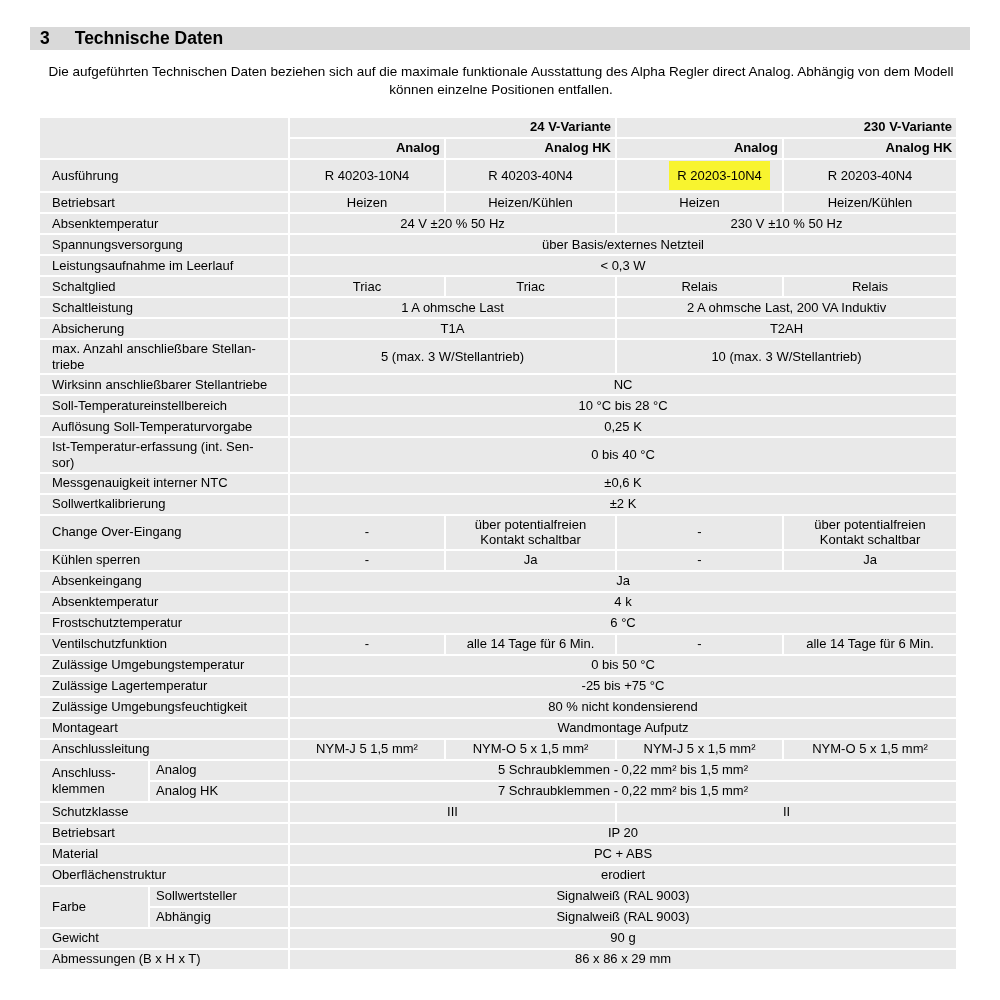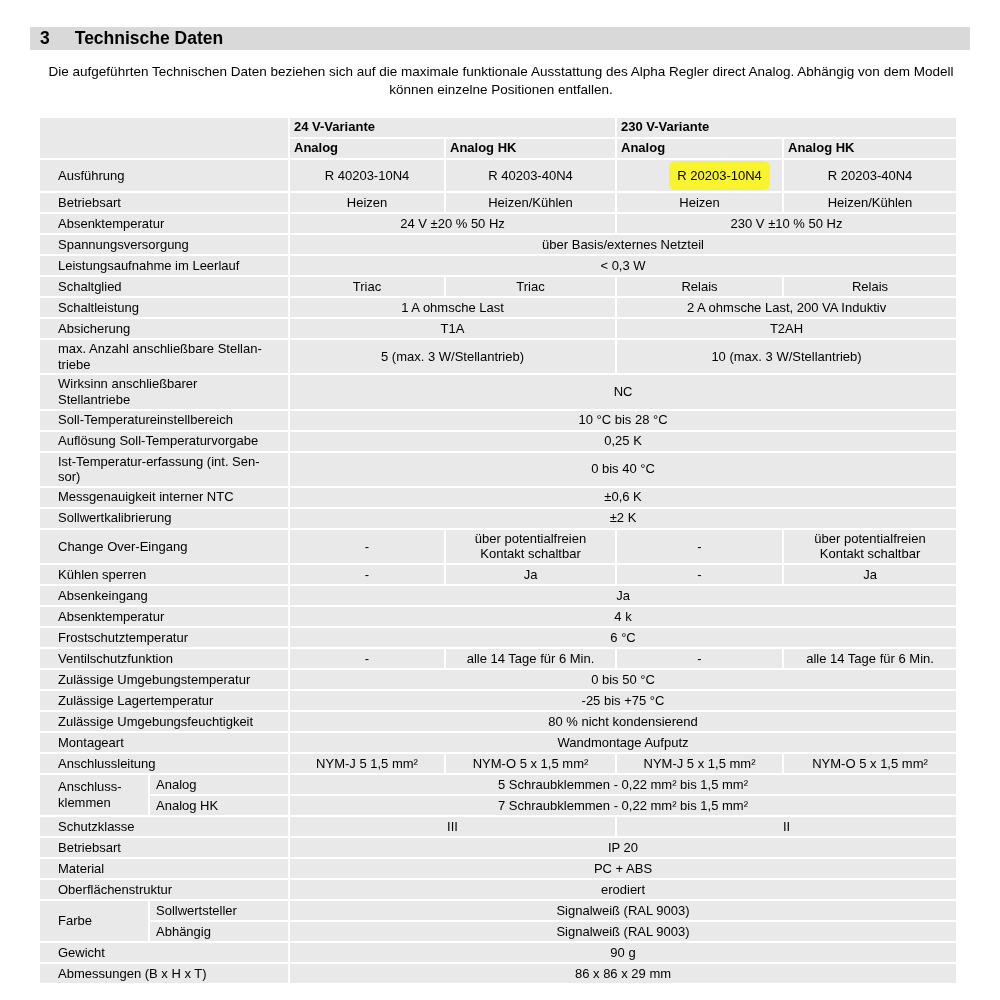--- a/index.html
+++ b/index.html
@@ -39,28 +39,28 @@
     margin-left:8px;
   }
   td,th{
     background:var(--cell-bg);
     font-size:13px;
     line-height:1.2;
     height:19px;
     overflow:hidden;
     font-weight:normal;
   }
-  .lbl{text-align:left;padding:1px 18px;}
+  .lbl{text-align:left;padding:1px 12px;}
   .sub{text-align:left;padding:1px 6px;}
   .val{text-align:center;padding:1px 4px;}
-  .gh{font-weight:bold;text-align:left;padding:1px 4px;}
+  .gh{font-weight:bold;text-align:right;padding:1px 4px;}
   .corner{background:var(--cell-bg);}
   .hl{
     background:var(--hl);
-    border-radius:6px;
+    border-radius:0;
     padding:7px 8px;
     display:inline-block;
     margin-left:40px;
   }
 </style>
 </head>
 <body style="background: rgb(255, 255, 255);">
 
 <div class="heading-bar">
   <span class="heading-num">3</span>

